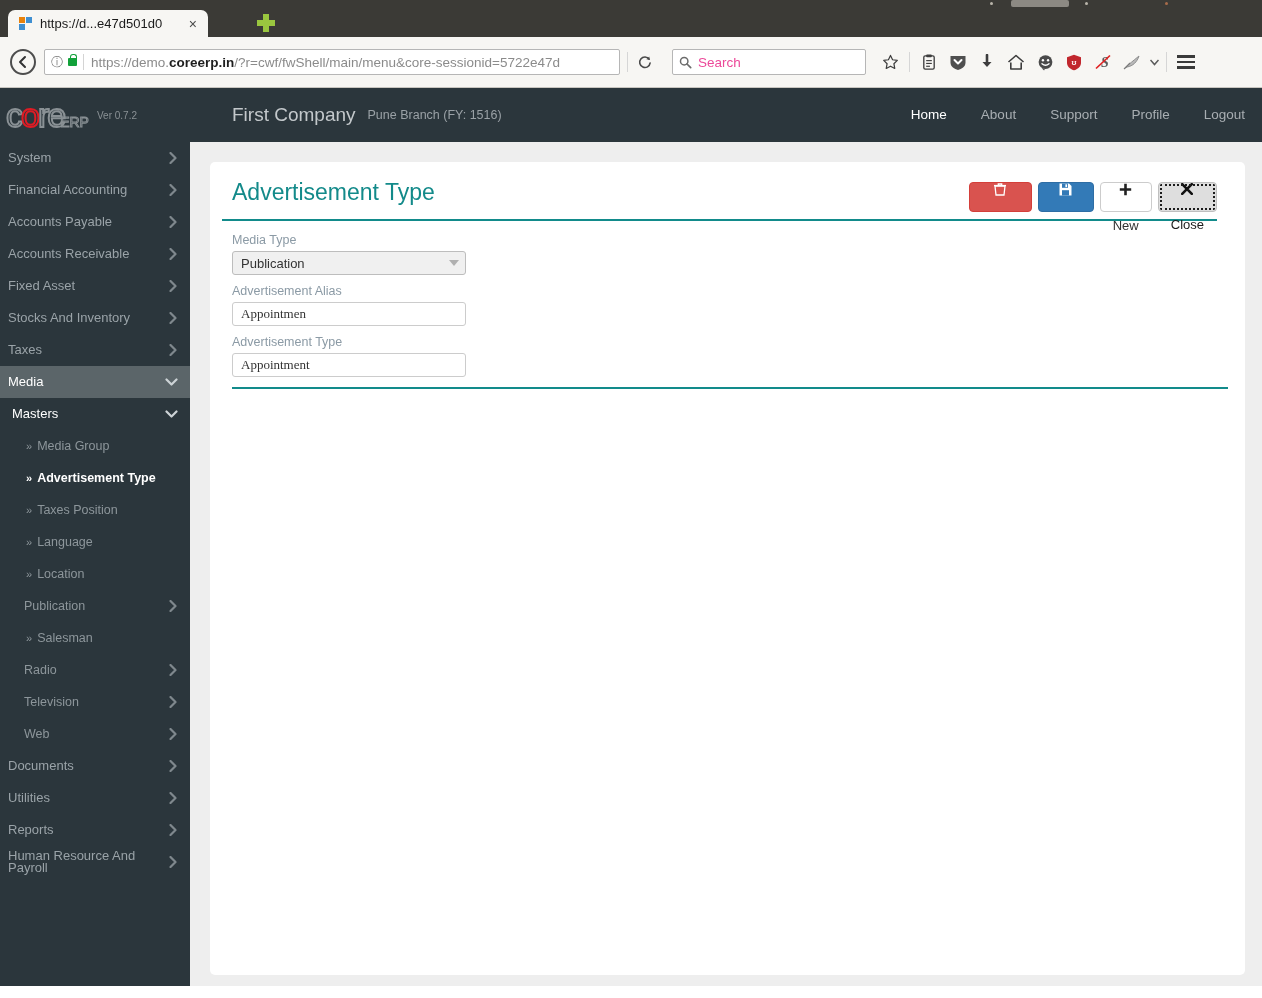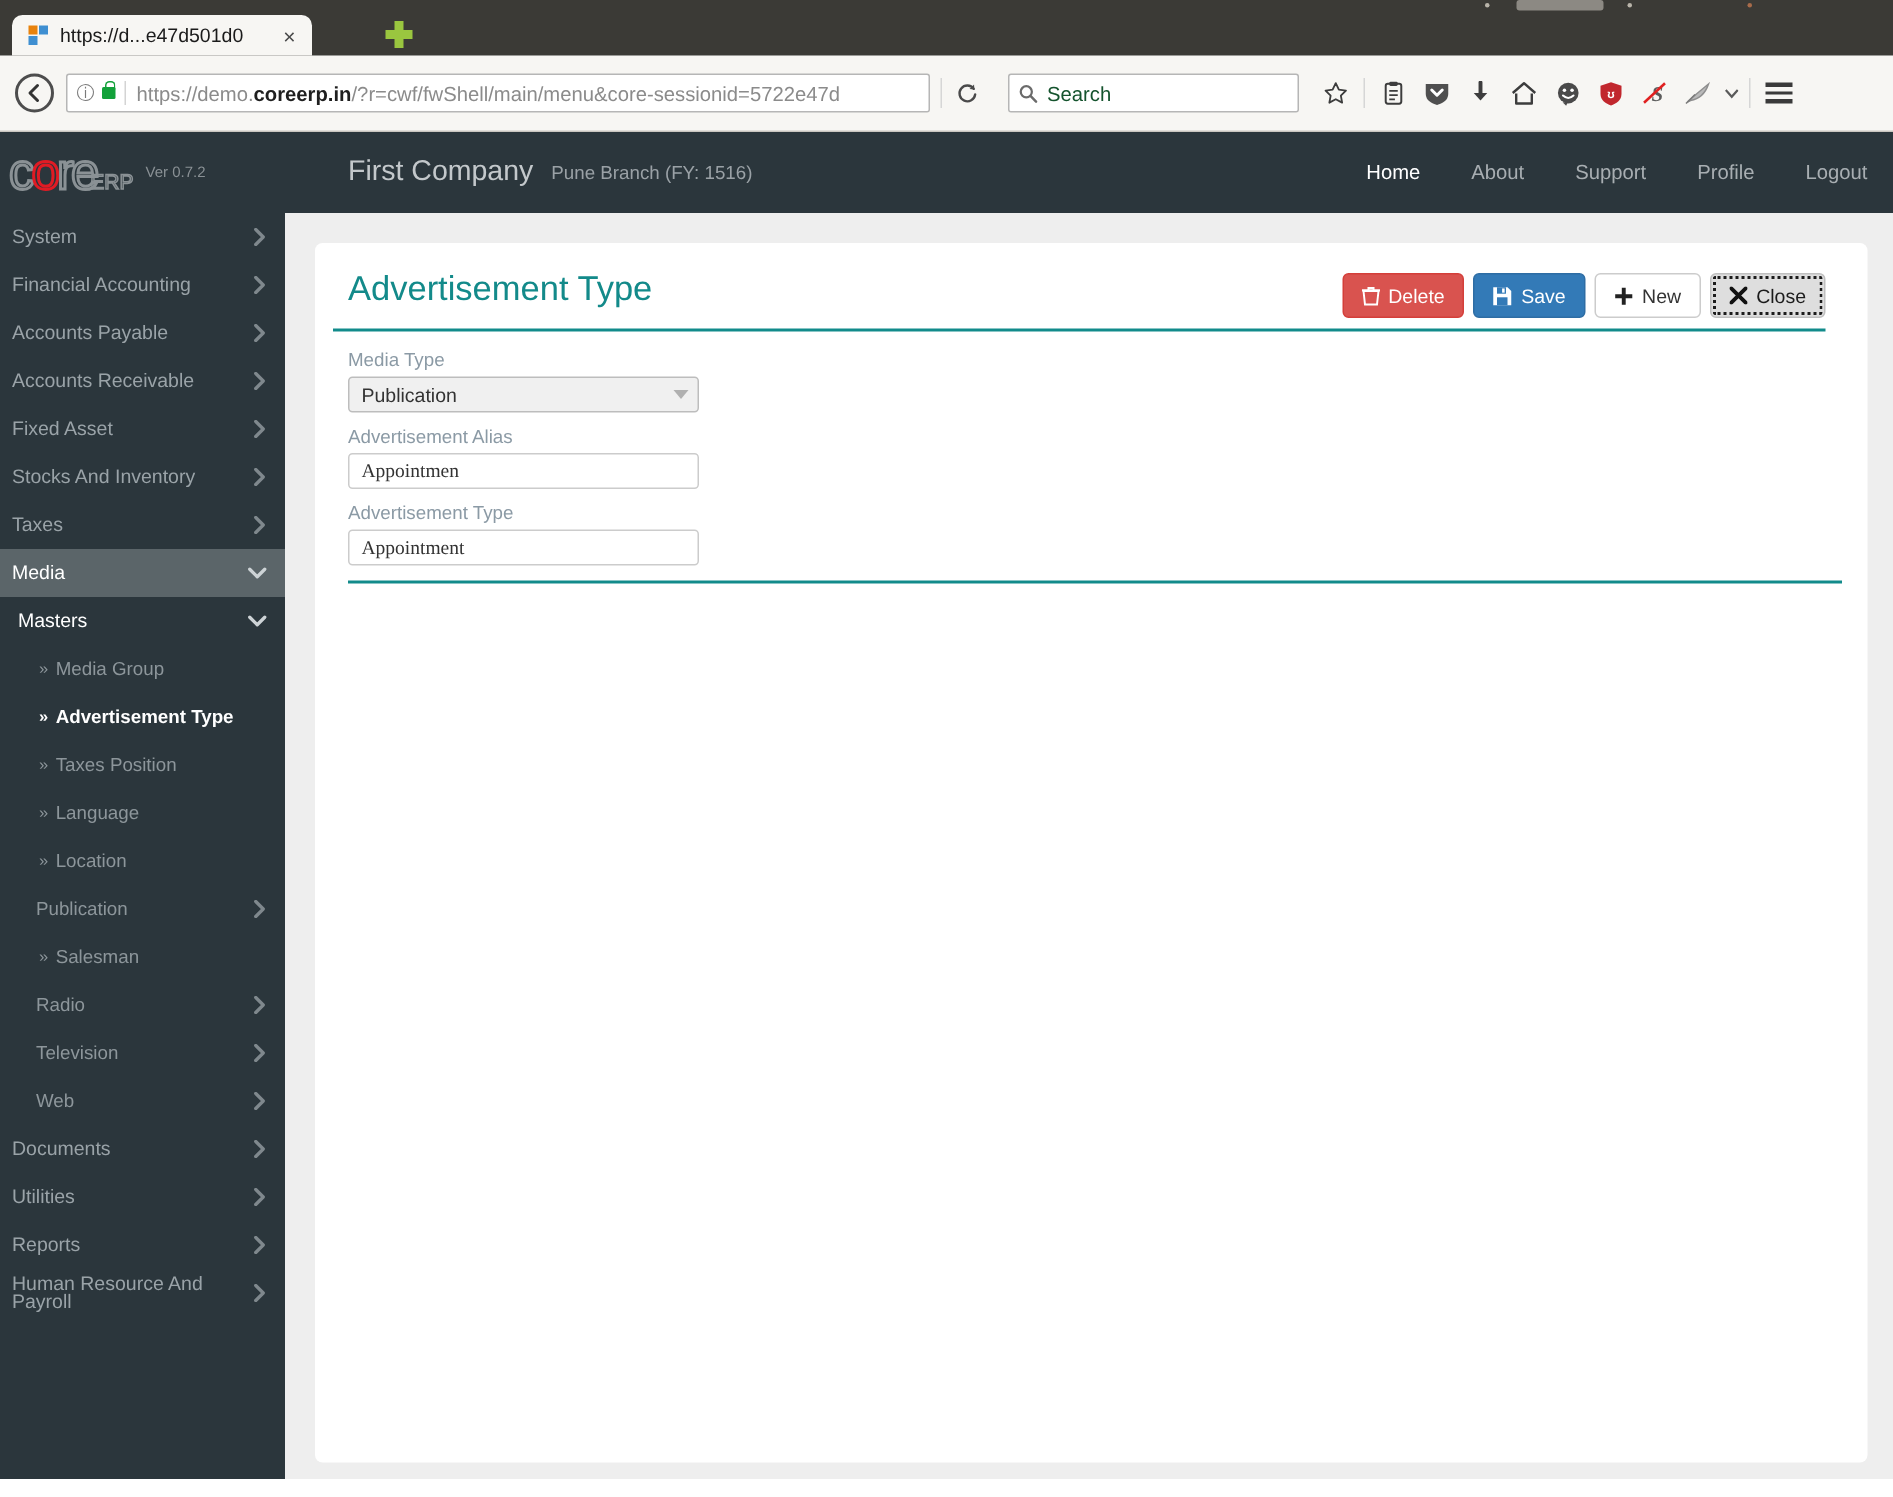--- a/index.html
+++ b/index.html
@@ -125,21 +125,21 @@
   .reload-btn {
     width: 28px; height: 26px; display: flex; align-items: center;
     justify-content: center; font-size: 15px; color: #4a4a4a; cursor: pointer;
   }
   .searchbar {
     width: 194px; height: 26px;
     background: #fff; border: 1px solid #b6b6b6; border-radius: 2px;
     display: flex; align-items: center; padding: 0 6px; gap: 6px;
     margin-right: 8px;
   }
-  .search-text { font-size: 13.5px; color: #14532d; }
+  .search-text { font-size: 13.5px; color: #ec4899; }
   .toolbar-icons { display: flex; align-items: center; gap: 1px; }
   .ticon {
     width: 28px; height: 28px; display: flex; align-items: center;
     justify-content: center; cursor: pointer; position: relative;
   }
   .ticon svg { display: block; }
   .icon-sep { width: 1px; height: 20px; background: #d6d6d6; margin: 0 4px; }
   .hamburger { display: flex; flex-direction: column; gap: 3px; }
   .hamburger i { display: block; width: 18px; height: 2.5px; background: #3a3a3a; }
 
@@ -250,23 +250,23 @@
     border-bottom: 2px solid #128b8b;
     padding-bottom: 7px;
   }
   .page-title {
     font-size: 23px; color: #138a8a; font-weight: normal;
     margin: 0; padding-left: 10px; line-height: 1.25;
   }
   .btn-row { display: flex; align-items: center; gap: 6px; padding-top: 4px; }
   .btn {
     height: 30px; border-radius: 4px; font-size: 13px;
-    display: inline-flex; align-items: center; gap: 6px;
+    display: inline-flex; align-items: center; gap: 22px;
     padding: 0 12px; cursor: pointer; border: 1px solid transparent;
-    white-space: nowrap; font-family: "Liberation Sans", sans-serif;
+    white-space: nowrap; font-family: "Liberation Sans", sans-serif; flex-direction: column;
   }
   .btn-delete { background: #d9534f; border-color: #d43f3a; color: #fff; }
   .btn-save   { background: #337ab7; border-color: #2e6da4; color: #fff; }
   .btn-new    { background: #ffffff; border-color: #cccccc; color: #333; }
   .btn-close  {
     background: #dedede; border: 1px solid #bfbfbf; color: #1c1c1c;
     outline: 2px dotted #1c1c1c; outline-offset: -4px;
   }
   .btn svg { display: block; flex: 0 0 auto; }
 

